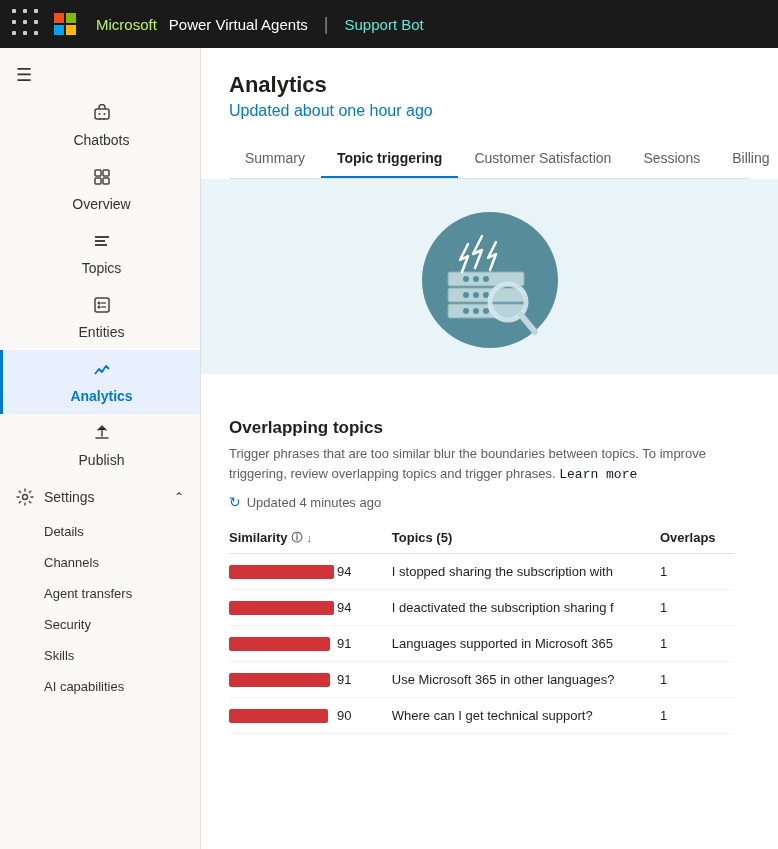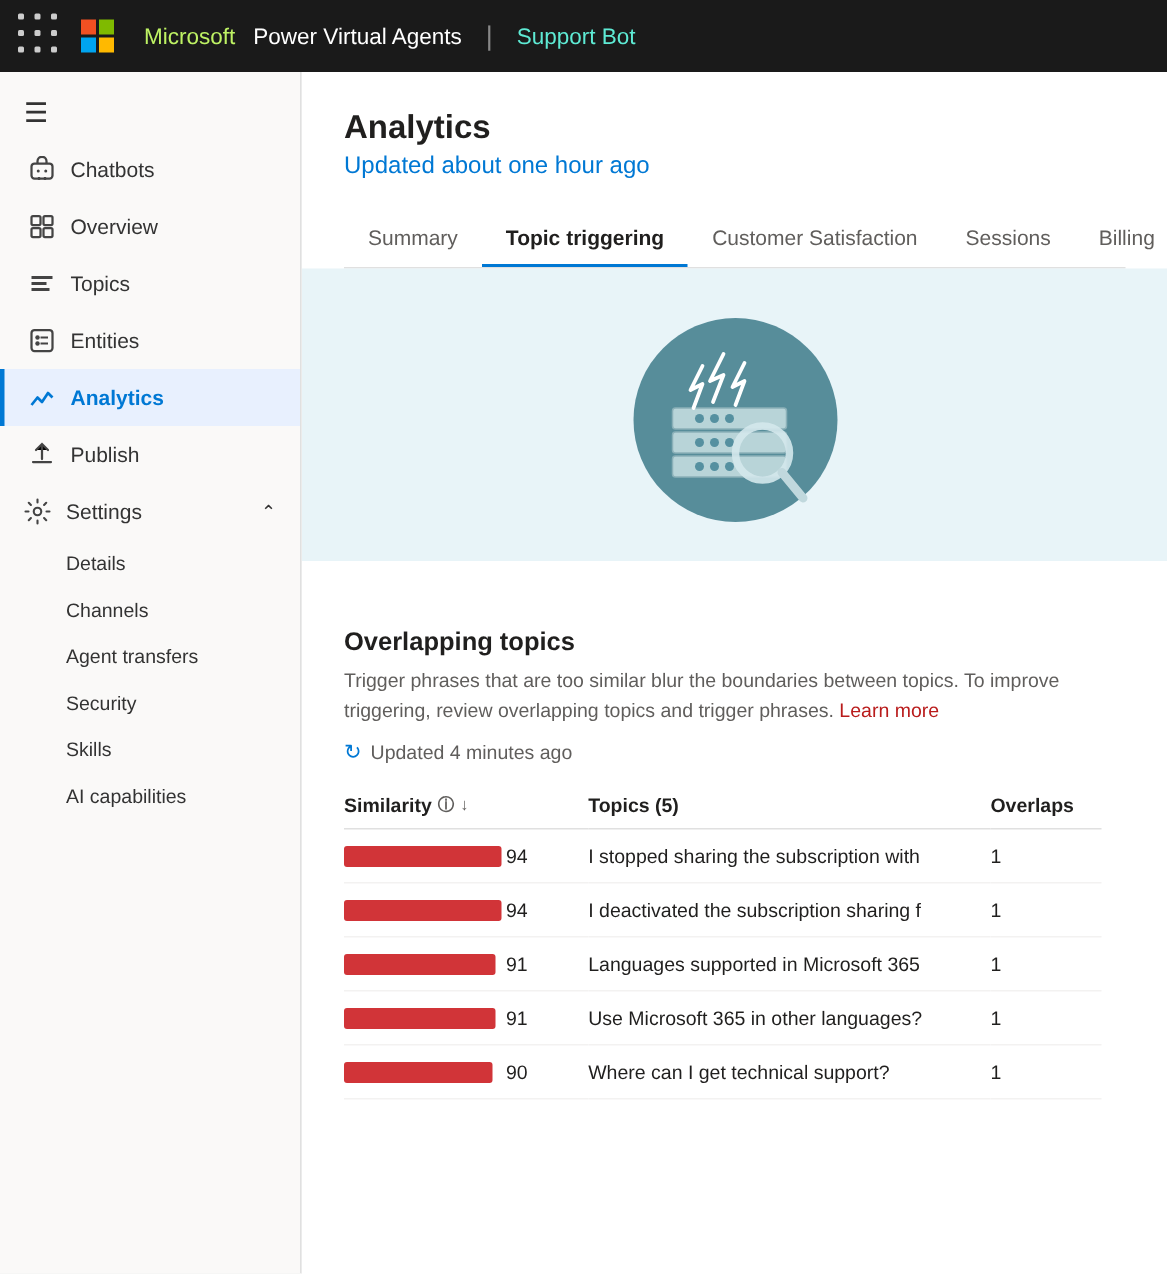--- a/index.html
+++ b/index.html
@@ -49,20 +49,21 @@
     }
     .sidebar-item {
       display: flex;
       align-items: center;
       gap: 10px;
       padding: 10px 16px;
       cursor: pointer;
       color: #333;
       font-size: 14px;
       border-left: 3px solid transparent;
+      flex-direction: column;
     }
     .sidebar-item.active {
       border-left: 3px solid #0078d4;
       background: #e8f0fe;
       font-weight: 600;
       color: #0078d4;
     }
     .sidebar-icon { width: 18px; height: 18px; display: flex; align-items: center; justify-content: center; font-size: 16px; flex-shrink: 0; }
     .sidebar-sub-items { padding-left: 44px; }
     .sidebar-sub-item {
@@ -116,21 +117,21 @@
       align-items: center;
       justify-content: center;
       margin: 0 -28px;
       overflow: hidden;
     }
 
     
     .section { padding: 20px 0 0 0; }
     .section-title { font-size: 17px; font-weight: 600; color: #201f1e; margin-bottom: 6px; }
     .section-desc { font-size: 13px; color: #605e5c; line-height: 1.5; }
-    .section-desc a { color: #b91c1c; text-decoration: none; }
+    .section-desc a { color: #0f172a; text-decoration: none; font-family: Liberation Mono, monospace; }
     .updated-row { display: flex; align-items: center; gap: 6px; font-size: 13px; color: #605e5c; margin-top: 10px; margin-bottom: 12px; }
     .refresh-icon { font-size: 14px; color: #0078d4; }
 
     
     .data-table { width: 100%; border-collapse: collapse; }
     .data-table th {
       text-align: left;
       font-size: 13px;
       font-weight: 600;
       color: #201f1e;

